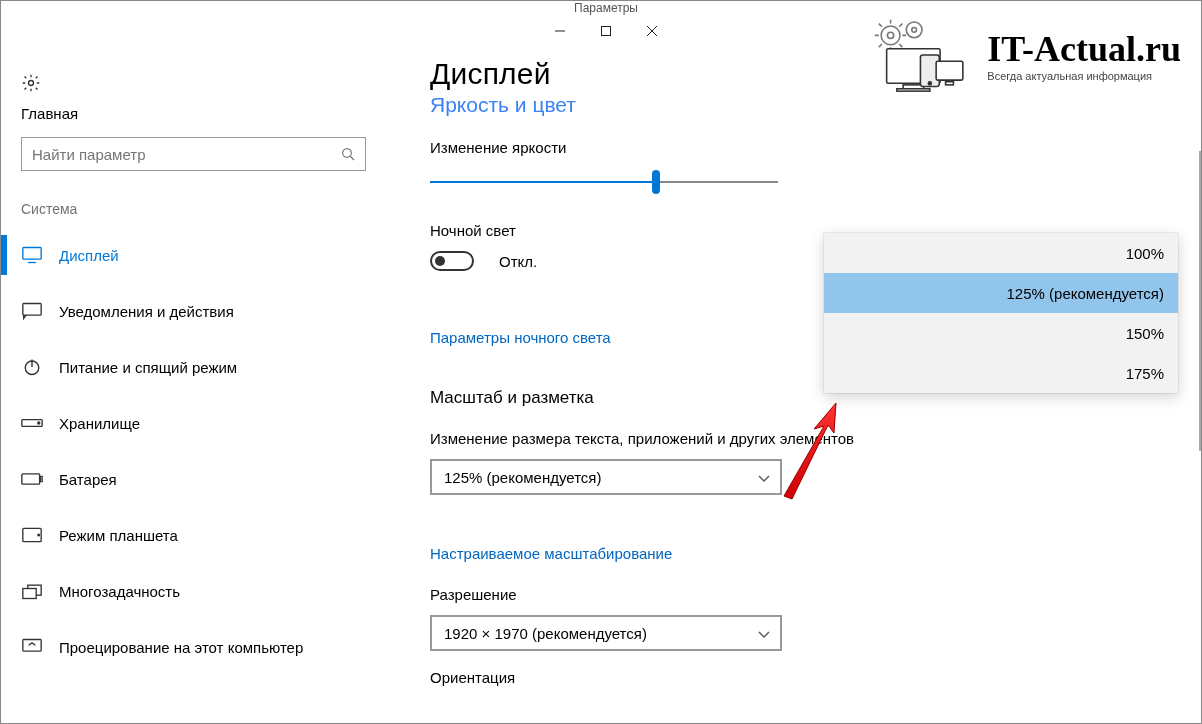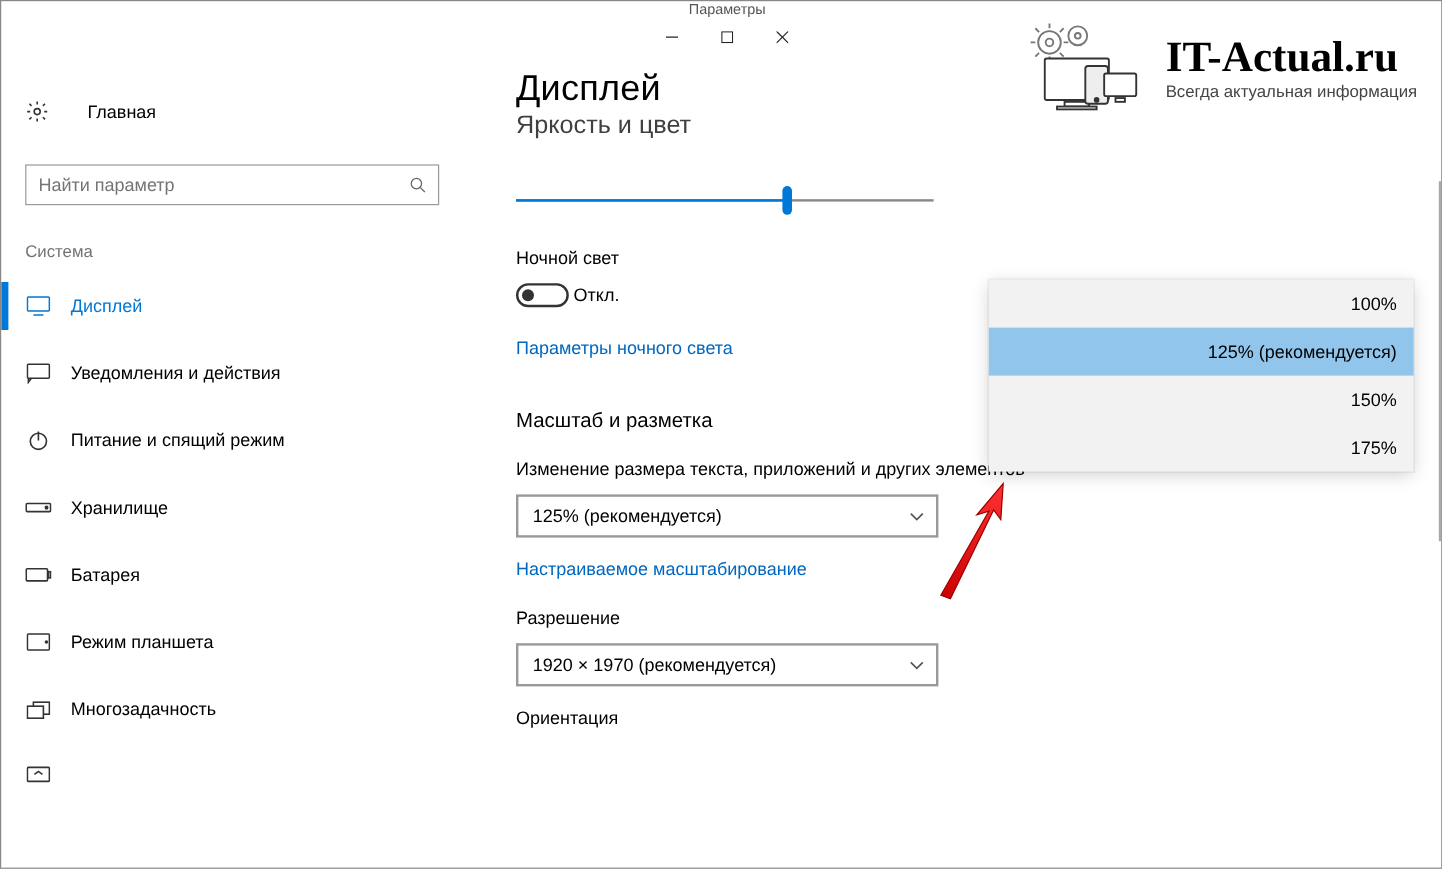--- a/index.html
+++ b/index.html
@@ -33,26 +33,27 @@
   }
   .titlebar .win-btn svg { stroke: #222; }
   
   .wrap { display: flex; height: calc(100% - 32px); }
   .sidebar {
     width: 385px;
     padding: 40px 0 0 0;
     position: relative;
   }
   .home-row {
-    display: flex; align-items: center;
+    display: flex; align-items: flex-start;
     padding: 0 0 0 20px;
     height: 40px;
-    gap: 32px;
+    gap: 12px;
     margin-bottom: 24px;
     font-size: 15px;
+    flex-direction: column;
   }
   .home-row .icon-slot { width: 20px; display:flex; align-items:center; justify-content:center; color:#333; }
   .search-box {
     margin: 0 20px 30px 20px;
     height: 34px;
     border: 1px solid #999;
     display: flex;
     align-items: center;
   }
   .search-box input {
@@ -104,22 +105,22 @@
   }
   .h1 {
     font-size: 30px;
     font-weight: 400;
     letter-spacing: 0.2px;
     margin-bottom: 2px;
   }
   .h2-first {
     font-size: 21px;
     font-weight: 400;
-    margin-bottom: 36px;
-    color: #404040;
+    margin-bottom: 22px;
+    color: #3b82f6;
   }
   .h2 {
     font-size: 17px;
     font-weight: 400;
     margin-top: 42px;
     margin-bottom: 22px;
   }
   .label {
     font-size: 15px;
     margin-bottom: 12px;
@@ -141,40 +142,41 @@
     transform: translateY(-50%);
   }
   .slider .thumb {
     position: absolute; top: 50%;
     width: 8px; height: 24px;
     background: #0078d7;
     border-radius: 4px;
     transform: translate(-50%, -50%);
   }
   .toggle-row {
-    display: flex; align-items: center; gap: 4px;
+    display: flex; align-items: center; gap: 25px;
     margin-bottom: 26px;
   }
   .toggle {
     width: 44px; height: 20px;
     border: 2px solid #333;
     border-radius: 20px;
     position: relative;
   }
   .toggle .knob {
     position: absolute; left: 3px; top: 50%;
     width: 10px; height: 10px;
     background: #333;
     border-radius: 50%;
     transform: translateY(-50%);
   }
   .linklike {
     color: #0067c0;
     font-size: 15px;
     display: inline-block;
+    margin-top: 32px;
   }
   .combo {
     width: 352px;
     height: 36px;
     border: 2px solid #999;
     display: flex;
     align-items: center;
     padding: 0 10px 0 12px;
     justify-content: space-between;
     font-size: 15px;
@@ -210,21 +212,21 @@
     gap: 10px;
     color:#000;
   }
   .logo .logo-text-main {
     font-family: Georgia, "Times New Roman", serif;
     font-size: 36px;
     font-weight: bold;
     letter-spacing: 0;
   }
   .logo .logo-text-sub {
-    font-size: 14px;
+    font-size: 11px;
     color: #444;
   }
   .gear-svg { flex-shrink:0; }
   
   .arrow {
     position: absolute;
     top: 400px;
     left: 773px;
     pointer-events: none;
   }
@@ -352,28 +354,30 @@
         </span>
         <span>Многозадачность</span>
       </div>
       <div class="nav-item">
         <span class="icon-slot">
           <svg width="20" height="18" viewBox="0 0 24 20" fill="none" stroke="#333" stroke-width="1.6">
               <rect x="1" y="1" width="22" height="14" rx="1"></rect>
               <path d="M8 8l4-3 4 3"></path>
             </svg>
         </span>
+        <span>Проецирование на этот компьютер</span>
       </div>
     </div>
   </div>
 
   <div class="content">
     <div class="h1">Дисплей</div>
     <div class="h2-first">Яркость и цвет</div>
 
+    <div class="label">Изменение яркости</div>
     <div class="slider">
       <div class="track"></div>
       <div class="fill" id="slider-fill" style="width: 65%;"></div>
       <div class="thumb" id="slider-thumb" style="left: 65%;"></div>
     </div>
 
     <div class="label">Ночной свет</div>
     <div class="toggle-row">
       <div class="toggle">
         <div class="knob"></div>

